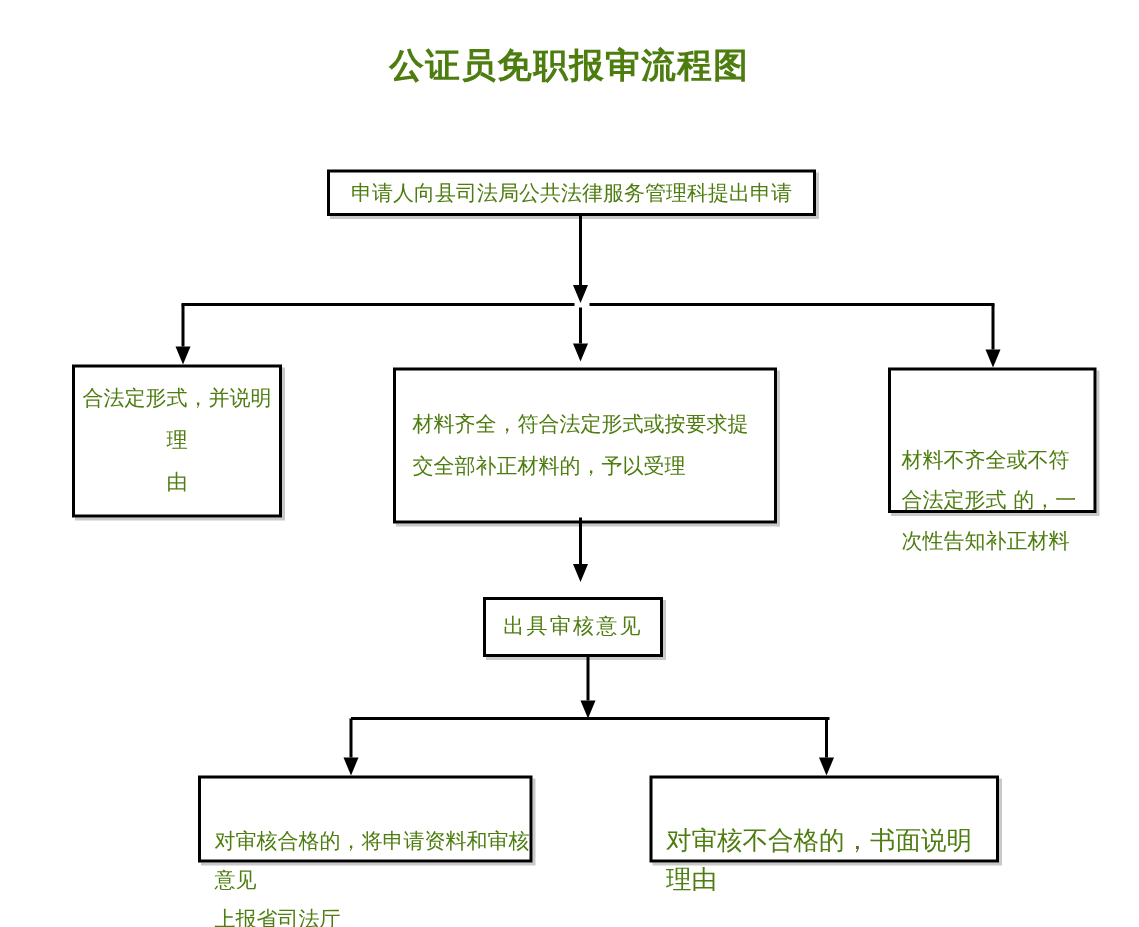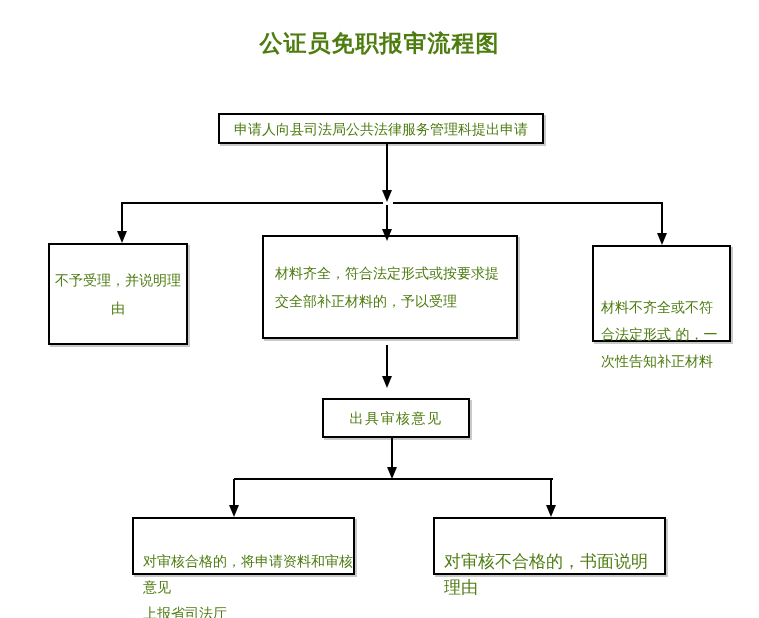--- a/index.html
+++ b/index.html
@@ -30,23 +30,23 @@
     background: #fff;
     box-shadow: 2px 2px 0 #c9c9c9;
     font-size: 14px;
     line-height: 27px;
     white-space: pre-line;
   }
   .center-xy { display: flex; align-items: center; justify-content: center; }
   .center-y  { display: flex; align-items: center; }
   .box-start      { left: 218px; top: 113px; width: 326px; height: 31px; line-height: 14px; }
   .box-reject     { left: 48px;  top: 243px; width: 140px; height: 102px; text-align: center; line-height: 28px; padding: 0 2px; }
-  .box-accept     { left: 262px; top: 235px; width: 256px; height: 104px; line-height: 28px; padding: 0 11px; }
+  .box-accept     { left: 262px; top: 245px; width: 256px; height: 104px; line-height: 28px; padding: 0 11px; }
   .box-supplement { left: 592px; top: 245px; width: 139px; height: 97px;  padding: 20px 7px; }
-  .box-review     { left: 322px; top: 398px; width: 148px; height: 40px;  letter-spacing: 1.5px; line-height: 14px; }
+  .box-review     { left: 322px; top: 398px; width: 120px; height: 40px;  letter-spacing: 1.5px; line-height: 14px; }
   .box-pass       { left: 132px; top: 517px; width: 223px; height: 58px;  font-size: 14px; line-height: 26px; padding: 3px 0 0 9px; }
   .box-fail       { left: 433px; top: 517px; width: 233px; height: 58px;  font-size: 17px;   line-height: 26px; padding: 3px 0 0 9px; }
 
   .line { position: absolute; background: #000; }
   .arrowhead {
     position: absolute;
     width: 0; height: 0;
     border-left: 5px solid transparent;
     border-right: 5px solid transparent;
     border-top: 12px solid #000;
@@ -57,21 +57,21 @@
 
 <div class="canvas">
 
   <div class="title">公证员免职报审流程图</div>
 
   <div class="box box-start center-xy">
     <span>申请人向县司法局公共法律服务管理科提出申请</span>
   </div>
 
   <div class="box box-reject center-xy">
-    <span>不予受理，并说明理
+    <span>合法定形式，并说明理
 由</span>
   </div>
 
   <div class="box box-accept center-y">
     <span>材料齐全，符合法定形式或按要求提
 交全部补正材料的，予以受理</span>
   </div>
 
   <div class="box box-supplement">
     <span>材料不齐全或不符

